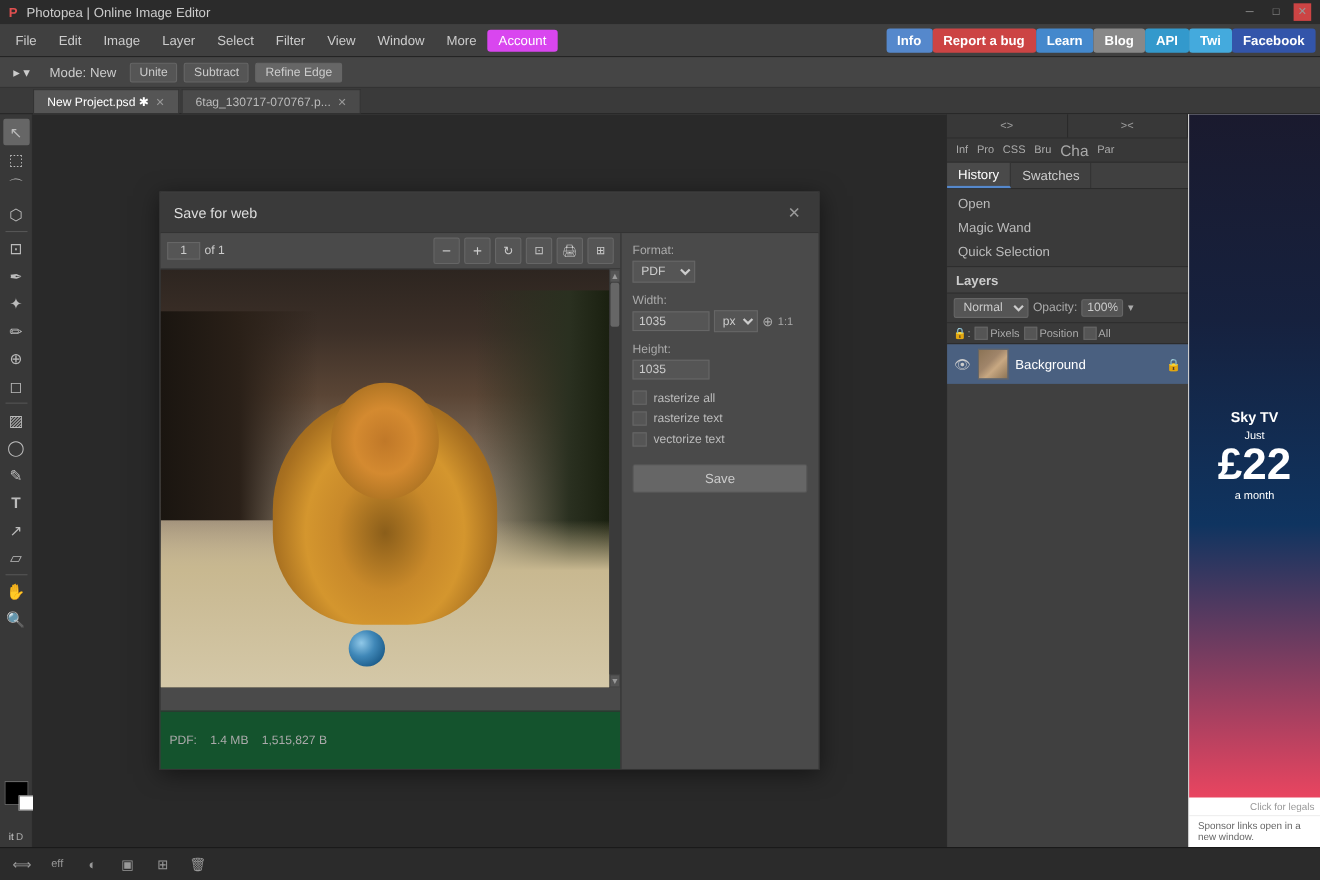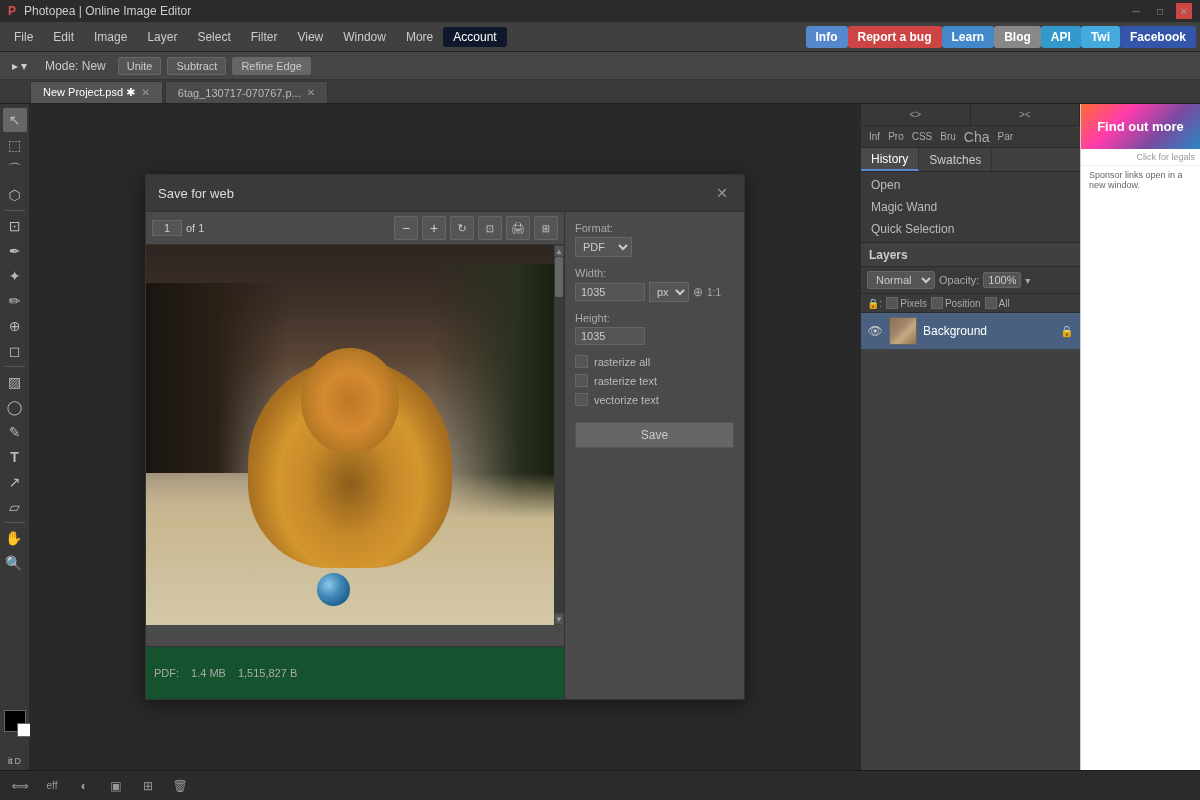--- a/index.html
+++ b/index.html
@@ -13,21 +13,21 @@
     #titlebar-left { display: flex; align-items: center; gap: 8px; }
     #titlebar-right { display: flex; gap: 8px; }
     .win-btn { width: 16px; height: 16px; display: flex; align-items: center; justify-content: center; cursor: pointer; font-size: 10px; color: #999; }
 
     
     #menubar {
       height: 30px; background: #404040; display: flex; align-items: center; padding: 0 4px;
       border-bottom: 1px solid #222;
     }
     .menu-item { padding: 4px 10px; cursor: pointer; color: #ccc; font-size: 12px; border-radius: 2px; }
-    .menu-item.account { background: #0f172a; color: #fff; border-radius: 3px; padding: 3px 10px; }
+    .menu-item.account { background: #d946ef; color: #fff; border-radius: 3px; padding: 3px 10px; }
     .menu-spacer { flex: 1; }
     .nav-btn { padding: 4px 10px; cursor: pointer; font-size: 12px; border-radius: 3px; color: #fff; font-weight: 600; }
     .nav-btn.info { background: #5588cc; }
     .nav-btn.bug { background: #cc4444; }
     .nav-btn.learn { background: #4488cc; }
     .nav-btn.blog { background: #888; }
     .nav-btn.api { background: #3399cc; }
     .nav-btn.twi { background: #44aadd; }
     .nav-btn.facebook { background: #3355aa; }
 
@@ -388,21 +388,28 @@
         <div class="layer-thumb">
           <div class="layer-thumb-inner"></div>
         </div>
         <span style="color:#fff; font-size:12px;">Background</span>
         <span style="font-size:11px; color:#aaa; margin-left:auto;">🔒</span>
       </div>
     </div>
   </div>
 
   <div id="adpanel">
-    <div id="ad-findout">Find out more</div>
+    <div id="ad-content">
+      <div id="ad-sky">Sky TV</div>
+      <div id="ad-price-row">
+        <span id="ad-just">Just</span>
+      </div>
+      <div style="color:#fff; font-size:40px; font-weight:900; line-height:1;">£22</div>
+      <div id="ad-month">a month</div>
+    </div>
     <div id="ad-footer">Click for legals</div>
     <div id="ad-sponsor">Sponsor links open in a new window.</div>
   </div>
 
 </div>
 
 <div id="statusbar">
   <div id="statusbar-left">
     <div class="status-icon">⟺</div>
     <div class="status-icon" style="font-size:10px;">eff</div>

